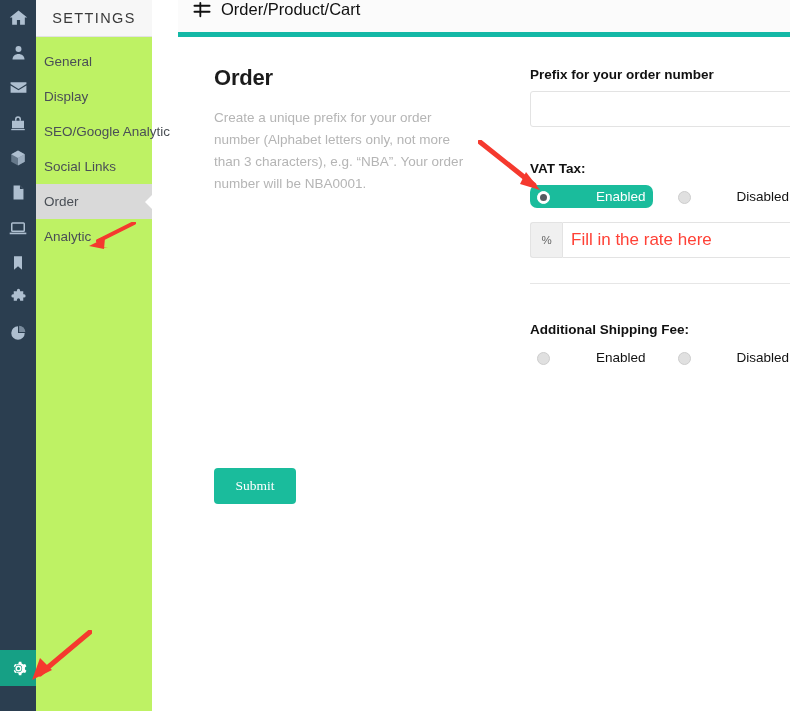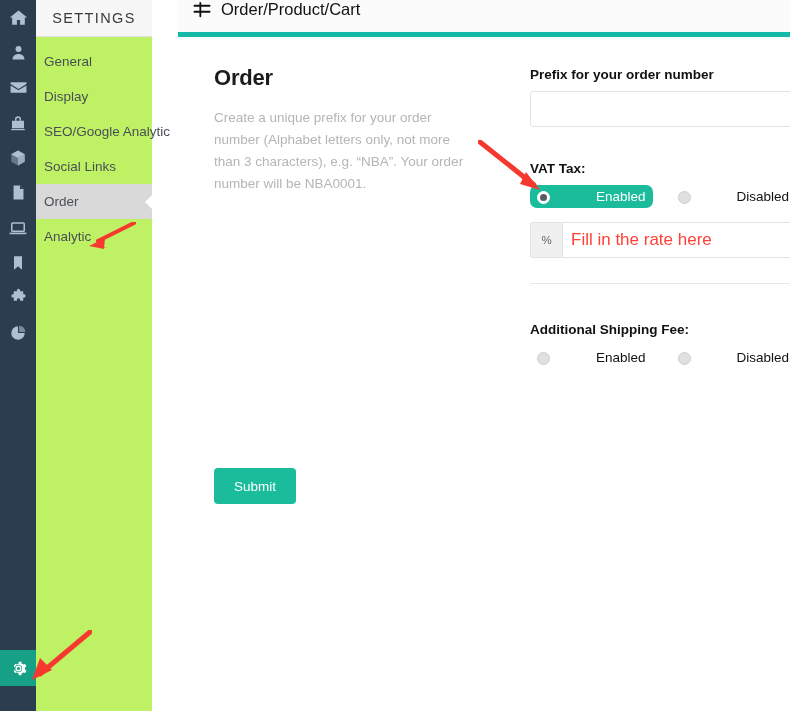--- a/index.html
+++ b/index.html
@@ -162,21 +162,21 @@
     margin-top: 25px;
   }
 
   #shipping-block { margin-top: 38px; }
 
   #submit-button {
     position: absolute; left: 36px; top: 431px;
     width: 82px; height: 36px;
     background: #1abc9c; color: #ffffff;
     border: none; border-radius: 4px;
-    font-size: 13.5px; font-family: Liberation Sans, sans-serif;
+    font-size: 13.5px; font-family: Liberation Serif, serif;
     cursor: pointer;
   }
 
   
   .arrow-svg { position: absolute; pointer-events: none; }
   #arrow-order { left: 78px; top: 222px; }
   #arrow-vat   { left: 478px; top: 140px; }
   #arrow-gear  { left: 18px; top: 630px; }
 </style>
 </head>

